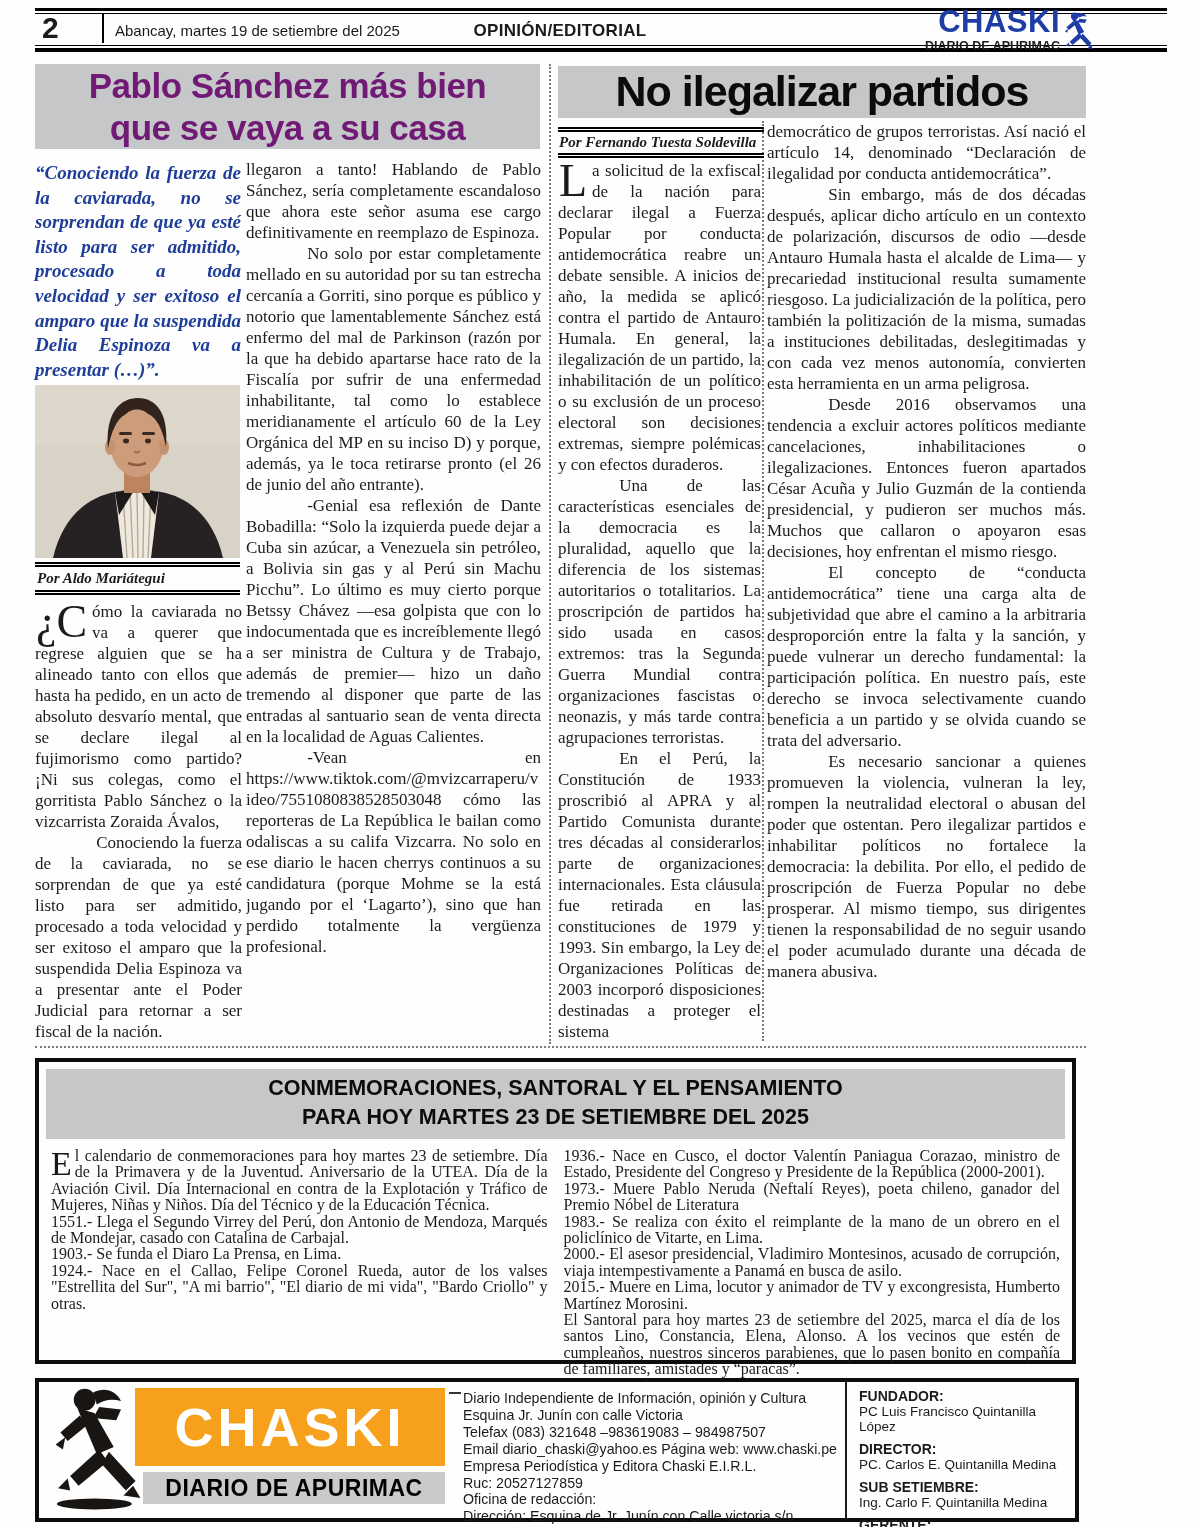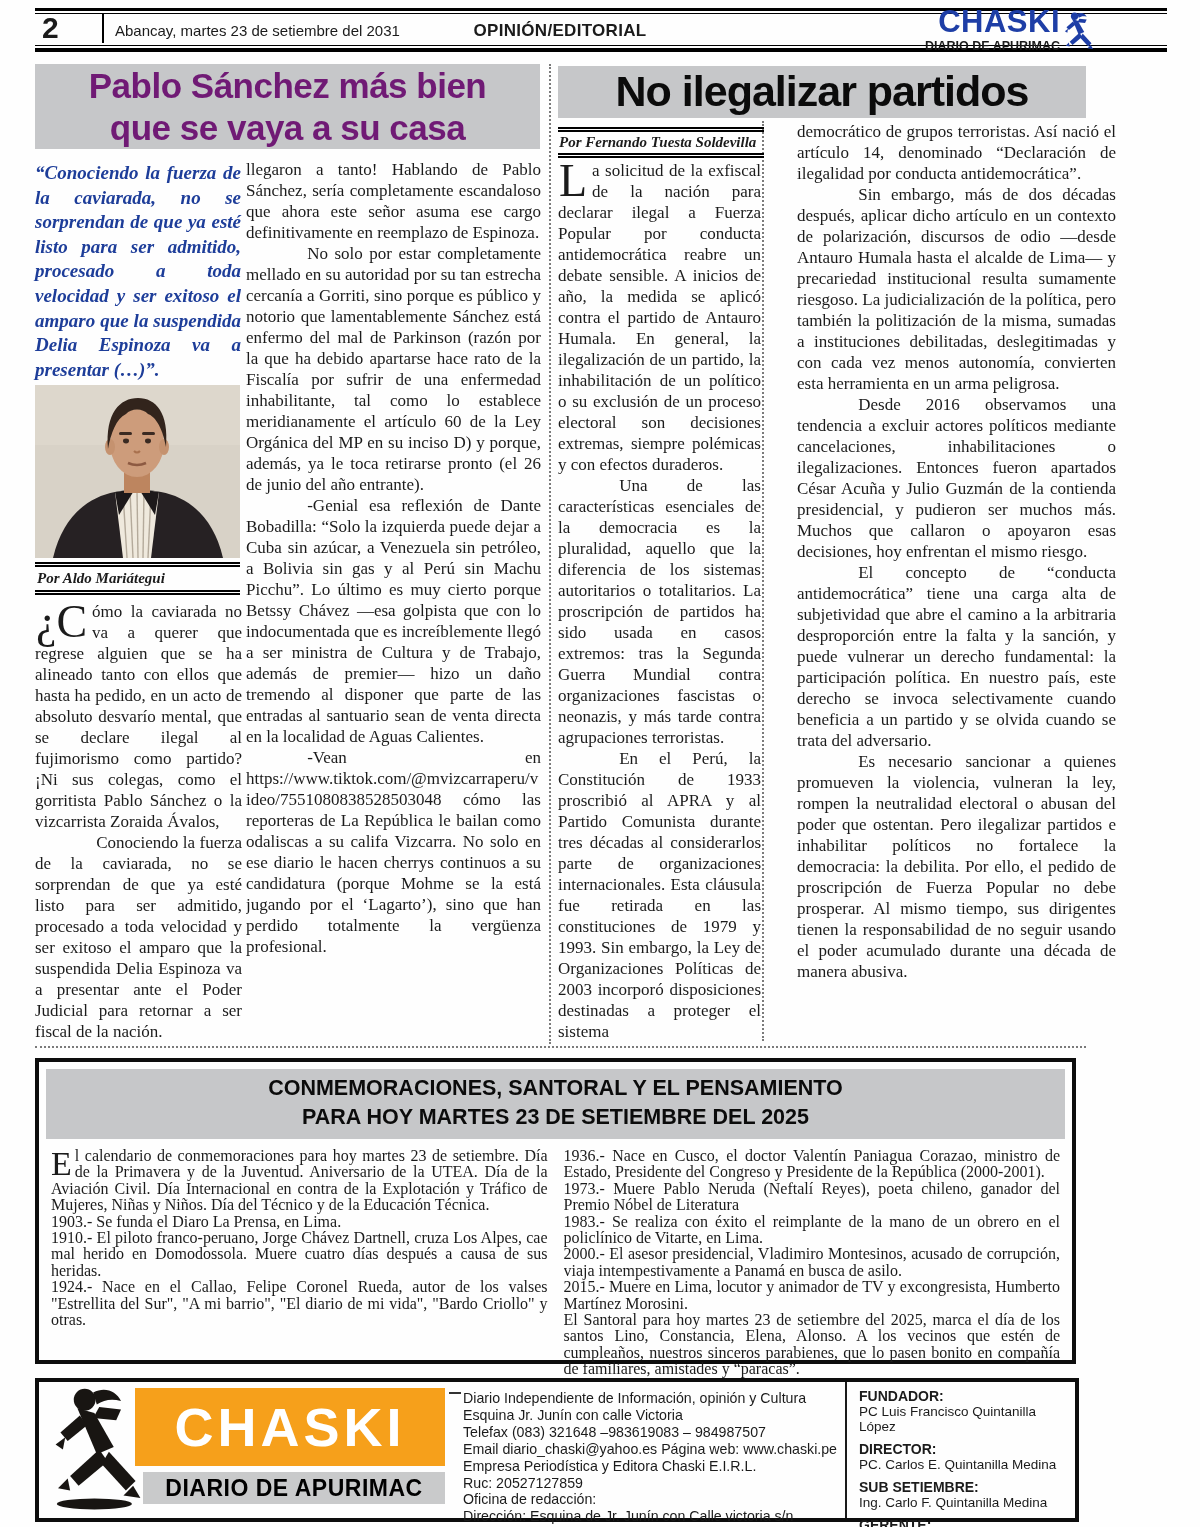--- a/index.html
+++ b/index.html
@@ -45,21 +45,21 @@
   #photo-caption  { left:35px; top:562px; width:205px; padding:3px 2px;
                     border-top:5px double #000; border-bottom:5px double #000;
                     font:bold italic 15px "Liberation Serif", serif; }
   #byline         { left:558px; top:127px; width:206px; padding:2px 1px;
                     border-top:5px double #000; border-bottom:5px double #000;
                     font:bold italic 15px "Liberation Serif", serif; }
 
   #la-col1 { left:35px;  top:601px; width:207px; height:442px; overflow:hidden; }
   #la-col2 { left:246px; top:159px; width:295px; height:884px; overflow:hidden; }
   #ra-col1 { left:558px; top:160px; width:203px; height:882px; overflow:hidden; }
-  #ra-col2 { left:797px; top:121px; width:319px; height:920px; overflow:hidden; }
+  #ra-col2 { left:767px; top:121px; width:319px; height:920px; overflow:hidden; }
 
   .article-col p { font-size:17px; line-height:21px; text-align:justify;
                    overflow-wrap:anywhere; hyphens:auto; }
   .article-col p + p { text-indent:3.6em; }
   .dropcap p:first-of-type::first-letter { float:left; font-size:46px; line-height:37px; padding:2px 5px 0 1px; }
 
   
   #divider-articles   { left:549px; top:64px;  height:980px; border-left:2px dotted #7a7a7a; }
   #divider-right-cols { left:762px; top:121px; height:920px; border-left:2px dotted #7a7a7a; }
   #section-divider    { left:35px;  top:1046px; width:1051px; border-top:2px dotted #7a7a7a; }
@@ -98,21 +98,21 @@
 </head>
 <body>
 
 <div id="page">
 
   <div class="abs" id="top-rule"></div>
   <div class="abs" id="header-rule"></div>
 
   <div class="abs" id="page-number">2</div>
   <div class="abs" id="header-vline"></div>
-  <div class="abs" id="edition-date">Abancay, martes 23 de setiembre del 2031</div>
+  <div class="abs" id="edition-date">Abancay, martes 19 de setiembre del 2025</div>
   <div class="abs" id="section-title">OPINIÓN/EDITORIAL</div>
   <div class="abs" id="masthead">
     <div class="masthead-brand">CHASKI</div>
     <div class="masthead-sub">DIARIO DE APURIMAC</div>
     <svg id="masthead-runner" viewBox="0 0 74 104" fill="#1e3ea6" xmlns="http://www.w3.org/2000/svg">
       <circle cx="26" cy="13" r="9"></circle>
       <path d="M33 7 C43 2 52 6 56 14 C48 12 42 13 36 17 Z"></path>
       <path d="M20 20 L34 24 L50 52 L36 58 Z"></path>
       <path d="M22 26 L6 40 L12 47 L28 34 Z"></path>
       <path d="M33 28 L52 30 L56 21 L38 19 Z"></path>
@@ -199,22 +199,22 @@
 
   <div class="abs" id="commem">
     <div class="commem-header">
       <div>CONMEMORACIONES, SANTORAL Y EL PENSAMIENTO</div>
       <div>PARA  HOY MARTES 23 DE SETIEMBRE DEL 2025</div>
     </div>
     <div class="commem-body">
       <div class="commem-col commem-dropcap">
 
       <p>El calendario de conmemoraciones para hoy martes 23 de setiembre. Día de la Primavera y de la Juventud. Aniversario de la UTEA.  Día de la Aviación Civil. Día Internacional en contra de la Explotación y Tráfico de Mujeres, Niñas y Niños. Día del Técnico y de la Educación Técnica.</p>
+          <p>1551.- Llega el Segundo Virrey del Perú, don Antonio de Mendoza, Marqués de Mondejar, casado con Catalina de Carbajal.</p>
           <p>1903.- Se funda el Diaro La Prensa, en Lima.</p>
-          <p>1910.- El piloto franco-peruano, Jorge Chávez Dartnell, cruza Los Alpes, cae mal herido en Domodossola. Muere cuatro días después a causa de sus heridas.</p>
           <p>1924.- Nace en el Callao, Felipe Coronel Rueda, autor de los valses "Estrellita del Sur", "A mi barrio", "El diario de mi vida", "Bardo Criollo" y otras.</p>
         </div>
       <div class="commem-col">
         <div>
 
         <p>1936.- Nace en Cusco, el doctor Valentín Paniagua Corazao, ministro de Estado, Presidente del Congreso y Presidente de la República (2000-2001).</p>
             <p>1973.- Muere Pablo Neruda (Neftalí Reyes), poeta chileno, ganador del Premio Nóbel de Literatura</p>
             <p>1983.- Se realiza con éxito el reimplante de la mano de un obrero en el policlínico de Vitarte, en Lima.</p>
             <p>2000.- El asesor presidencial, Vladimiro Montesinos, acusado de corrupción, viaja intempestivamente a Panamá en busca de asilo.</p>
             <p>2015.- Muere en Lima, locutor y animador de TV y excongresista, Humberto Martínez Morosini.</p>

